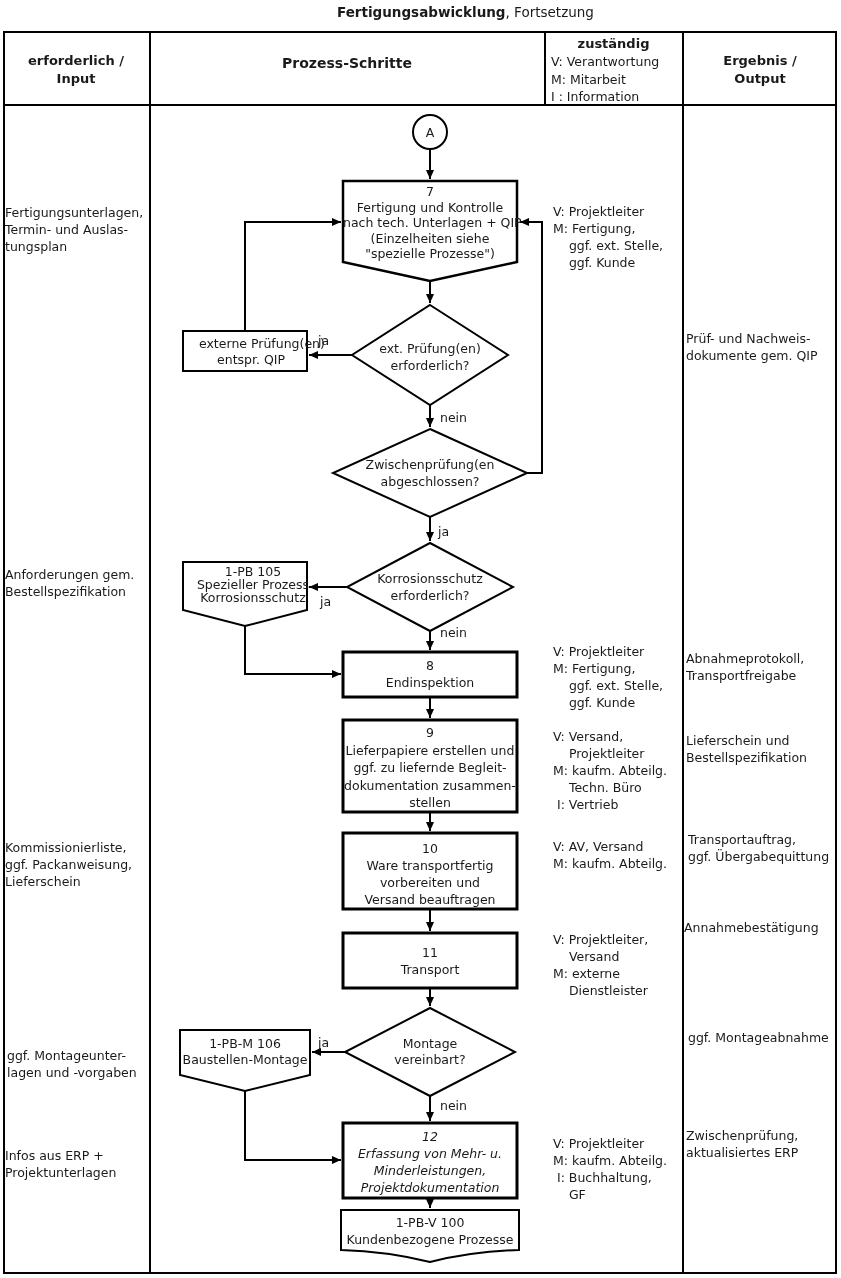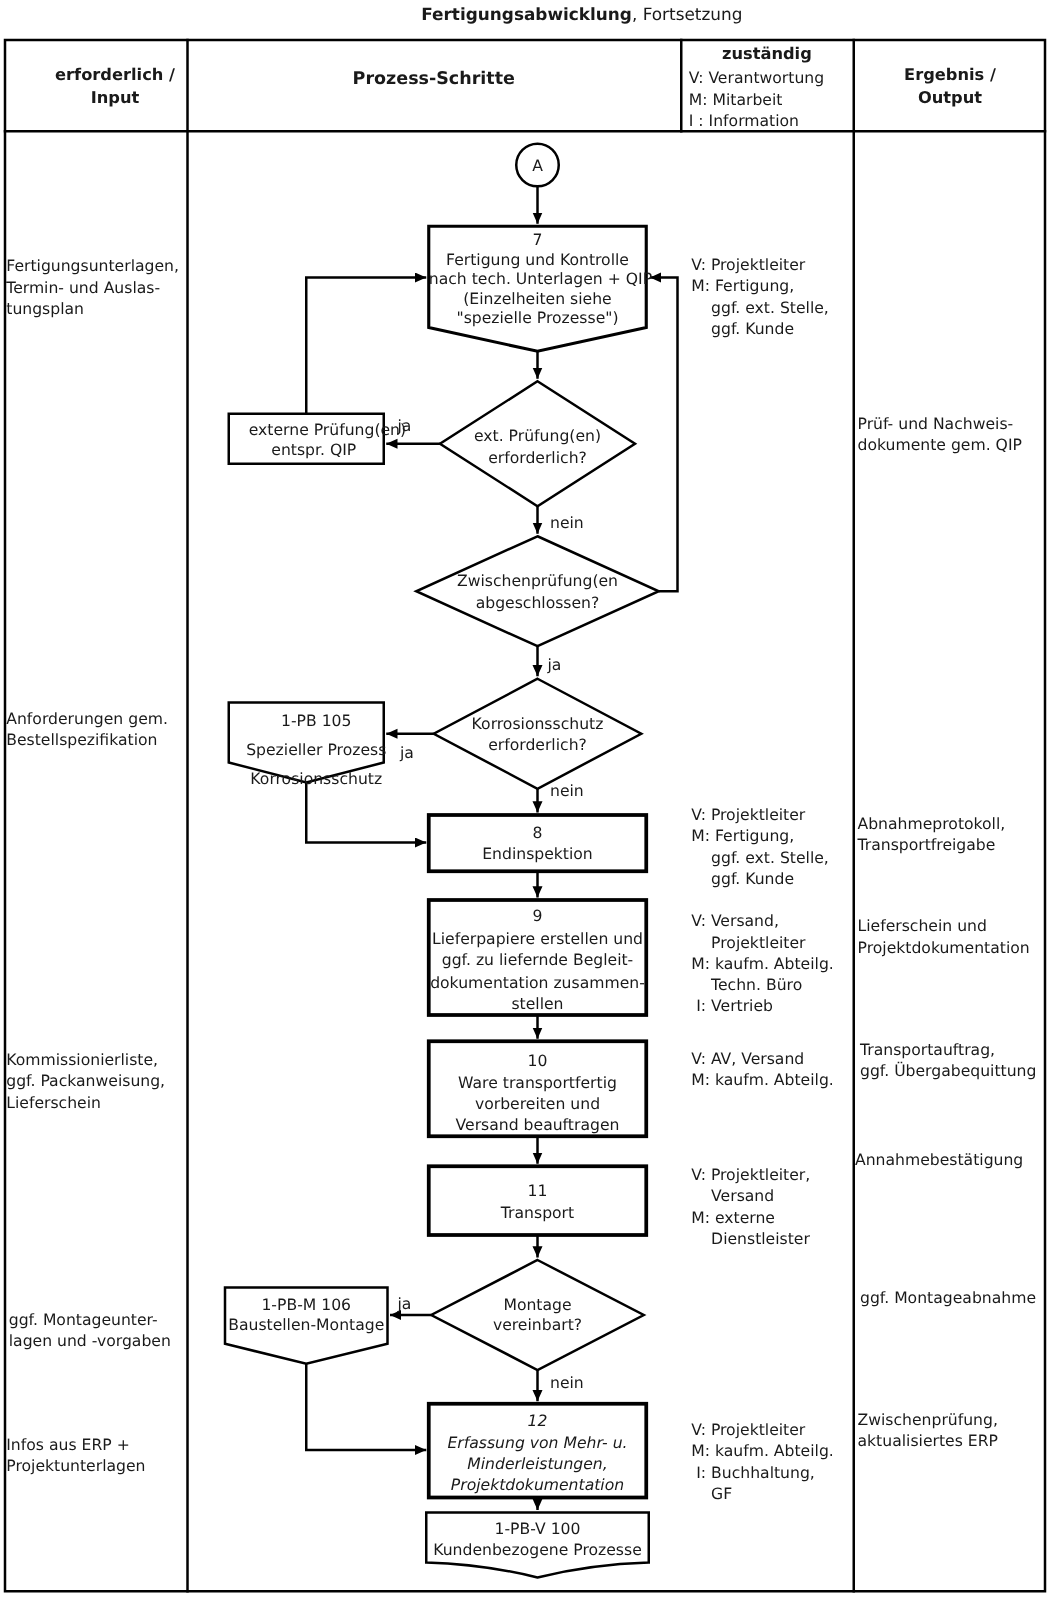--- a/index.html
+++ b/index.html
@@ -19,21 +19,21 @@
 <div id="page">
 
   <div id="title"><span class="bold">Fertigungsabwicklung</span><span>, Fortsetzung</span></div>
 
   <div class="bline" style="left:3px;top:31px;width:834px;height:1243px;background:transparent;border:2px solid #000;box-sizing:border-box;"></div>
   <div class="bline" style="left:3px;top:104px;width:834px;height:2px;"></div>
   <div class="bline" style="left:149px;top:31px;width:2px;height:1243px;"></div>
   <div class="bline" style="left:544px;top:31px;width:2px;height:75px;"></div>
   <div class="bline" style="left:682px;top:31px;width:2px;height:1243px;"></div>
 
-  <div class="lbl ctr bold" style="left:3px;top:52px;width:146px;font-size:13px;line-height:18px;padding-left:16px;">erforderlich /
+  <div class="lbl ctr bold" style="left:3px;top:52px;width:146px;font-size:13px;line-height:18px;">erforderlich /
 Input</div>
   <div class="lbl ctr bold" style="left:150px;top:55px;width:394px;font-size:14px;">Prozess-Schritte</div>
   <div class="lbl ctr bold" style="left:545px;top:35px;width:137px;font-size:13px;">zuständig</div>
   <div class="lbl" style="left:551px;top:53px;line-height:17.5px;">V: Verantwortung
 M: Mitarbeit
 I : Information</div>
   <div class="lbl ctr bold" style="left:683px;top:52px;width:154px;font-size:13px;line-height:18px;">Ergebnis /
 Output</div>
 
   <svg width="841" height="1278" viewBox="0 0 841 1278">
@@ -88,21 +88,21 @@
 (Einzelheiten siehe
 "spezielle Prozesse")</div>
   <div class="shape-lbl" style="left:352px;top:340px;width:156px;line-height:17px;">ext. Prüfung(en)
 erforderlich?</div>
   <div class="shape-lbl" style="left:183px;top:336px;width:104px;line-height:16px;padding-left:16px;">externe Prüfung(en)
 entspr. QIP</div>
   <div class="shape-lbl" style="left:333px;top:456px;width:194px;line-height:17px;">Zwischenprüfung(en
 abgeschlossen?</div>
   <div class="shape-lbl" style="left:347px;top:570px;width:166px;line-height:17px;">Korrosionsschutz
 erforderlich?</div>
-  <div class="shape-lbl" style="left:183px;top:565px;width:140px;line-height:23px;">1-PB 105
+  <div class="shape-lbl" style="left:183px;top:565px;width:140px;line-height:13px;">1-PB 105
 Spezieller Prozess
 Korrosionsschutz</div>
   <div class="shape-lbl" style="left:343px;top:657px;width:174px;line-height:17px;">8
 Endinspektion</div>
   <div class="shape-lbl" style="left:343px;top:724px;width:174px;line-height:17.5px;">9
 Lieferpapiere erstellen und
 ggf. zu liefernde Begleit-
 dokumentation zusammen-
 stellen</div>
   <div class="shape-lbl" style="left:343px;top:840px;width:174px;line-height:17px;">10
@@ -165,21 +165,21 @@
   <div class="lbl" style="left:553px;top:1135px;">V: Projektleiter
 M: kaufm. Abteilg.
  I: Buchhaltung,
     GF</div>
 
   <div class="lbl" style="left:686px;top:330px;">Prüf- und Nachweis-
 dokumente gem. QIP</div>
   <div class="lbl" style="left:686px;top:650px;">Abnahmeprotokoll,
 Transportfreigabe</div>
   <div class="lbl" style="left:686px;top:732px;">Lieferschein und
-Projektdokumentation</div>
+Bestellspezifikation</div>
   <div class="lbl" style="left:688px;top:831px;">Transportauftrag,
 ggf. Übergabequittung</div>
   <div class="lbl" style="left:684px;top:919px;">Annahmebestätigung</div>
   <div class="lbl" style="left:688px;top:1029px;">ggf. Montageabnahme</div>
   <div class="lbl" style="left:686px;top:1127px;">Zwischenprüfung,
 aktualisiertes ERP</div>
 
 </div>
 
 </body></html>

